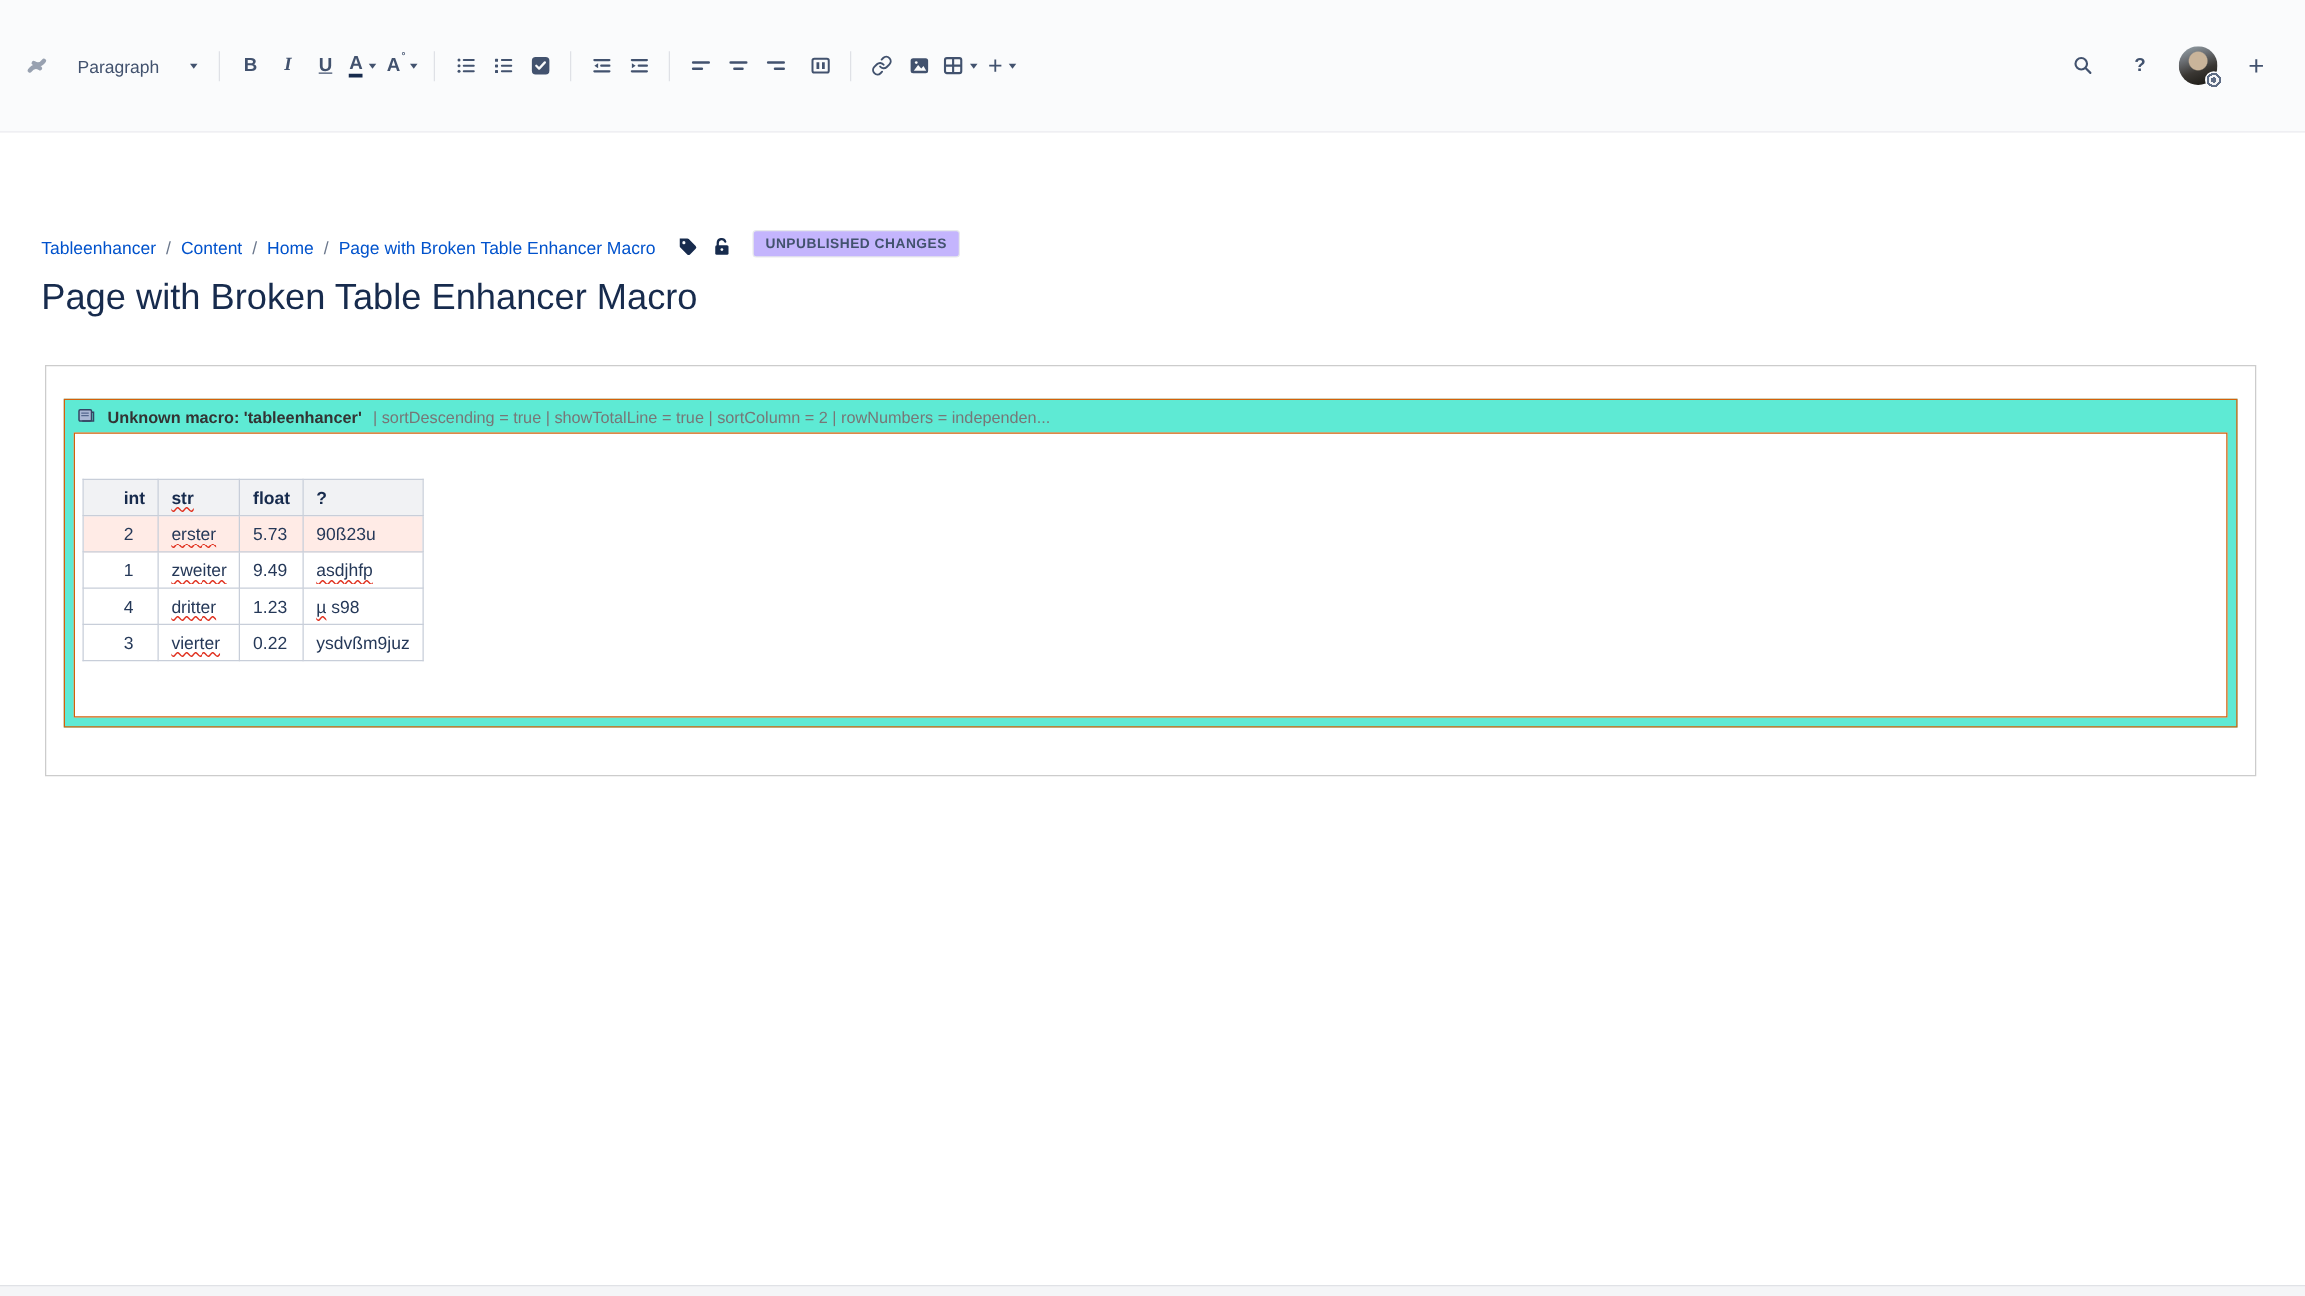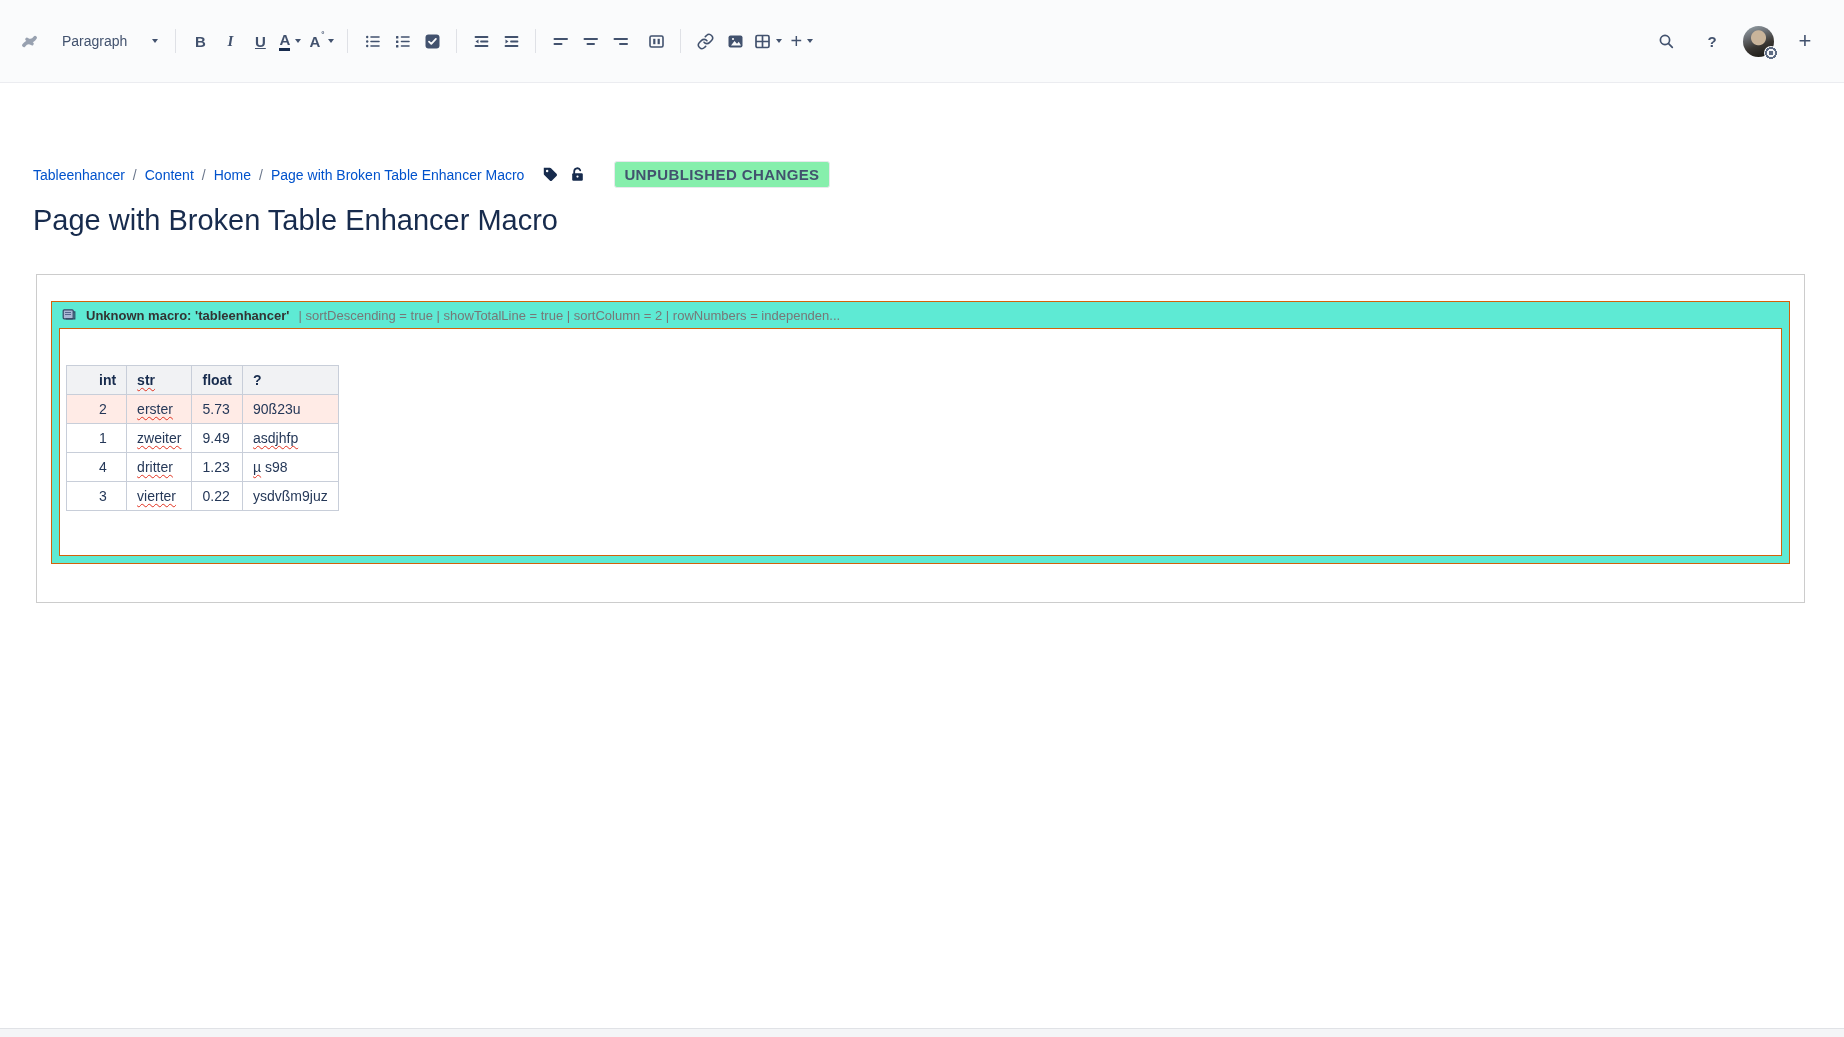--- a/index.html
+++ b/index.html
@@ -4,21 +4,21 @@
 <style>
   * { box-sizing: border-box; }
   html,body { margin:0; padding:0; }
   body {
     width:1844px; height:1037px; position:relative; overflow:hidden;
     background:#ffffff; font-family:"Liberation Sans", sans-serif; color:#172b4d;
   }
 
   
   .topbar {
-    height:83px; background:#fafbfc; border-bottom:1px solid #ebecf0;
+    height:106px; background:#fafbfc; border-bottom:1px solid #ebecf0;
     display:flex; align-items:center; justify-content:space-between;
     padding:0 24px 0 14px;
   }
   .tb-group { display:flex; align-items:center; }
   .tb-btn {
     height:32px; min-width:30px; display:flex; align-items:center; justify-content:center;
     background:none; border:none; border-radius:3px; color:#42526e; padding:0 4px;
     font-family:"Liberation Sans", sans-serif; cursor:pointer;
   }
   .sep { width:1px; height:24px; background:#dfe1e6; margin:0 9px; }
@@ -45,29 +45,29 @@
       linear-gradient(160deg, #9aa7ae 0%, #6d7176 30%, #3a3733 60%, #15140f 100%);
   }
   .avatar-badge {
     position:absolute; right:-4px; bottom:-3px; width:14px; height:14px; border-radius:50%;
     background:
       radial-gradient(circle at 50% 50%, #5e6c84 0 2.2px, #f4f5f7 2.2px 4px, #5e6c84 4px 5.8px, #fafbfc 5.8px);
   }
 
   
   .content { padding:78px 36px 0 33px; }
-  .crumb-row { display:flex; align-items:center; gap:8px; }
+  .crumb-row { display:flex; align-items:flex-end; gap:8px; }
   .crumbs { display:flex; align-items:center; gap:8px; font-size:14px; }
   .crumbs a { color:#0052cc; text-decoration:none; cursor:pointer; }
   .crumb-sep { color:#6b778c; }
   .crumb-icons { display:flex; align-items:center; gap:10px; margin-left:10px; }
   .badge {
-    background:#86efac; border:1px solid #e7e9ec; border-radius:3px;
-    font-size:15px; font-weight:700; letter-spacing:.4px; color:#42526e;
-    padding:4px 9px; margin-left:20px; white-space:nowrap;
+    background:#c4b5fd; border:1px solid #e7e9ec; border-radius:3px;
+    font-size:11px; font-weight:700; letter-spacing:.4px; color:#42526e;
+    padding:4px 9px; margin-left:8px; white-space:nowrap;
   }
   .page-title {
     font-size:29px; font-weight:500; color:#172b4d; margin:14px 0 0 0; line-height:1.25;
   }
 
   
   .expand-box { margin:36px 3px 0 3px; border:1px solid #cccccc; background:#fff; }
   .expand-header {
     background:#f4f4f4; border-bottom:1px solid #dddddd; height:30px;
     display:flex; align-items:center; gap:9px; padding:0 10px; cursor:pointer;

